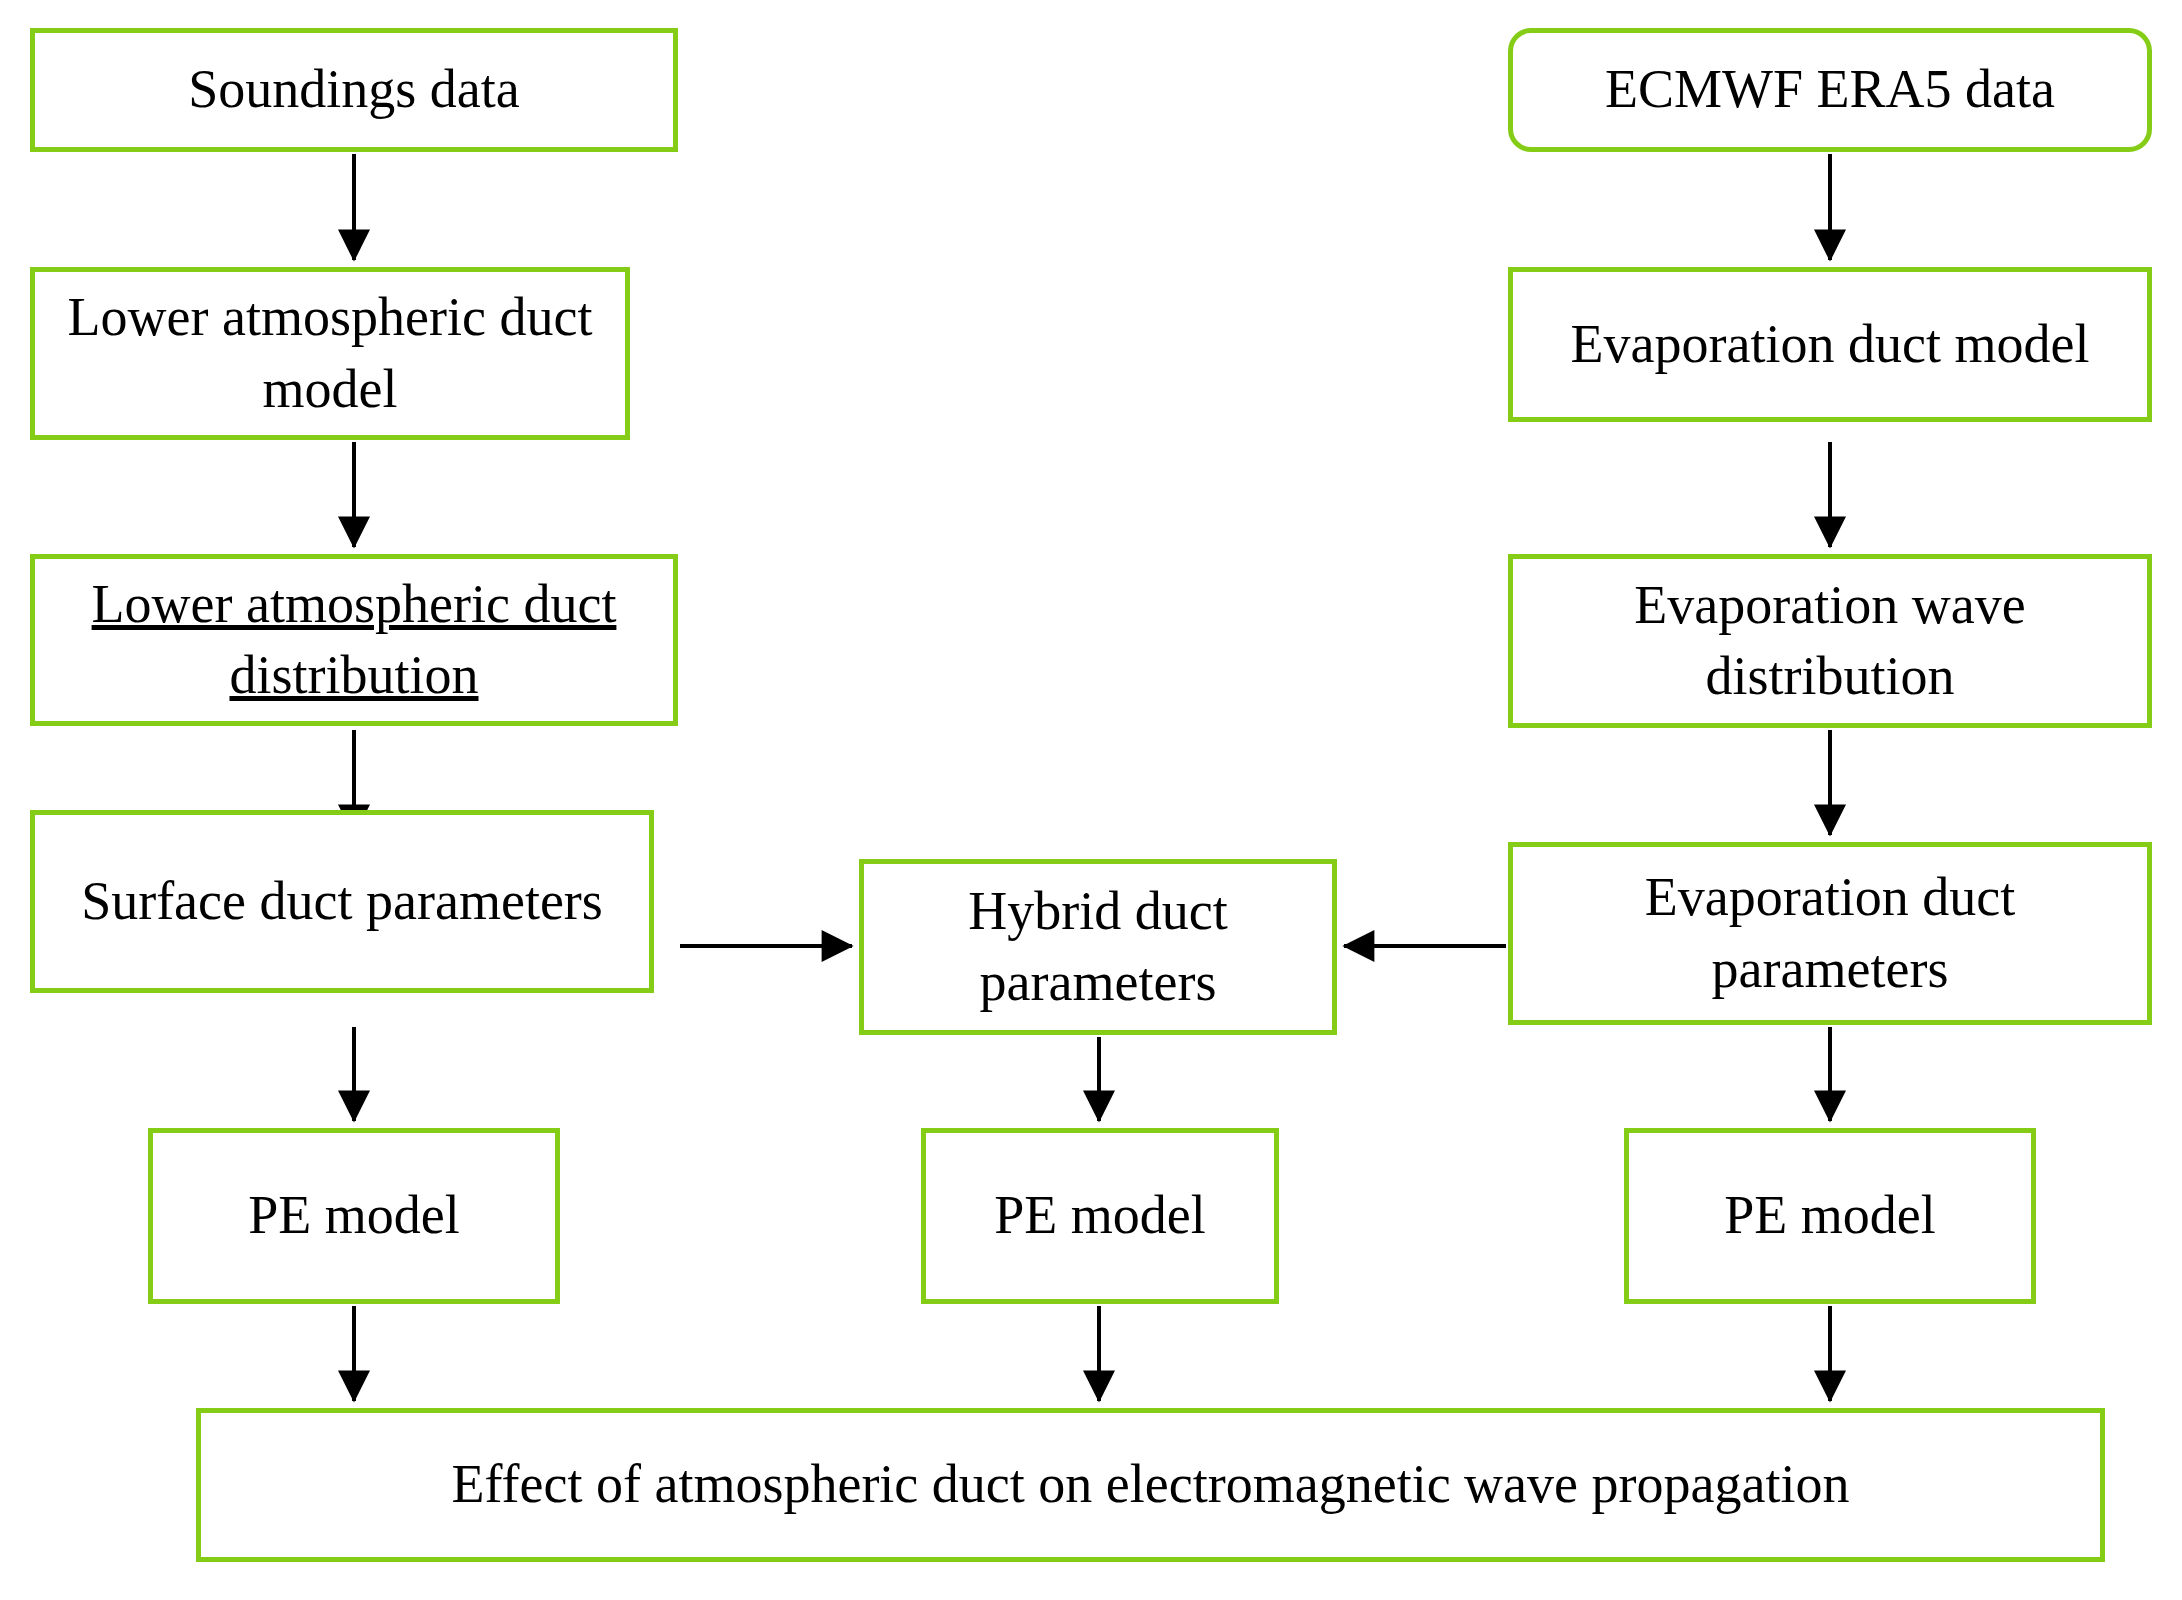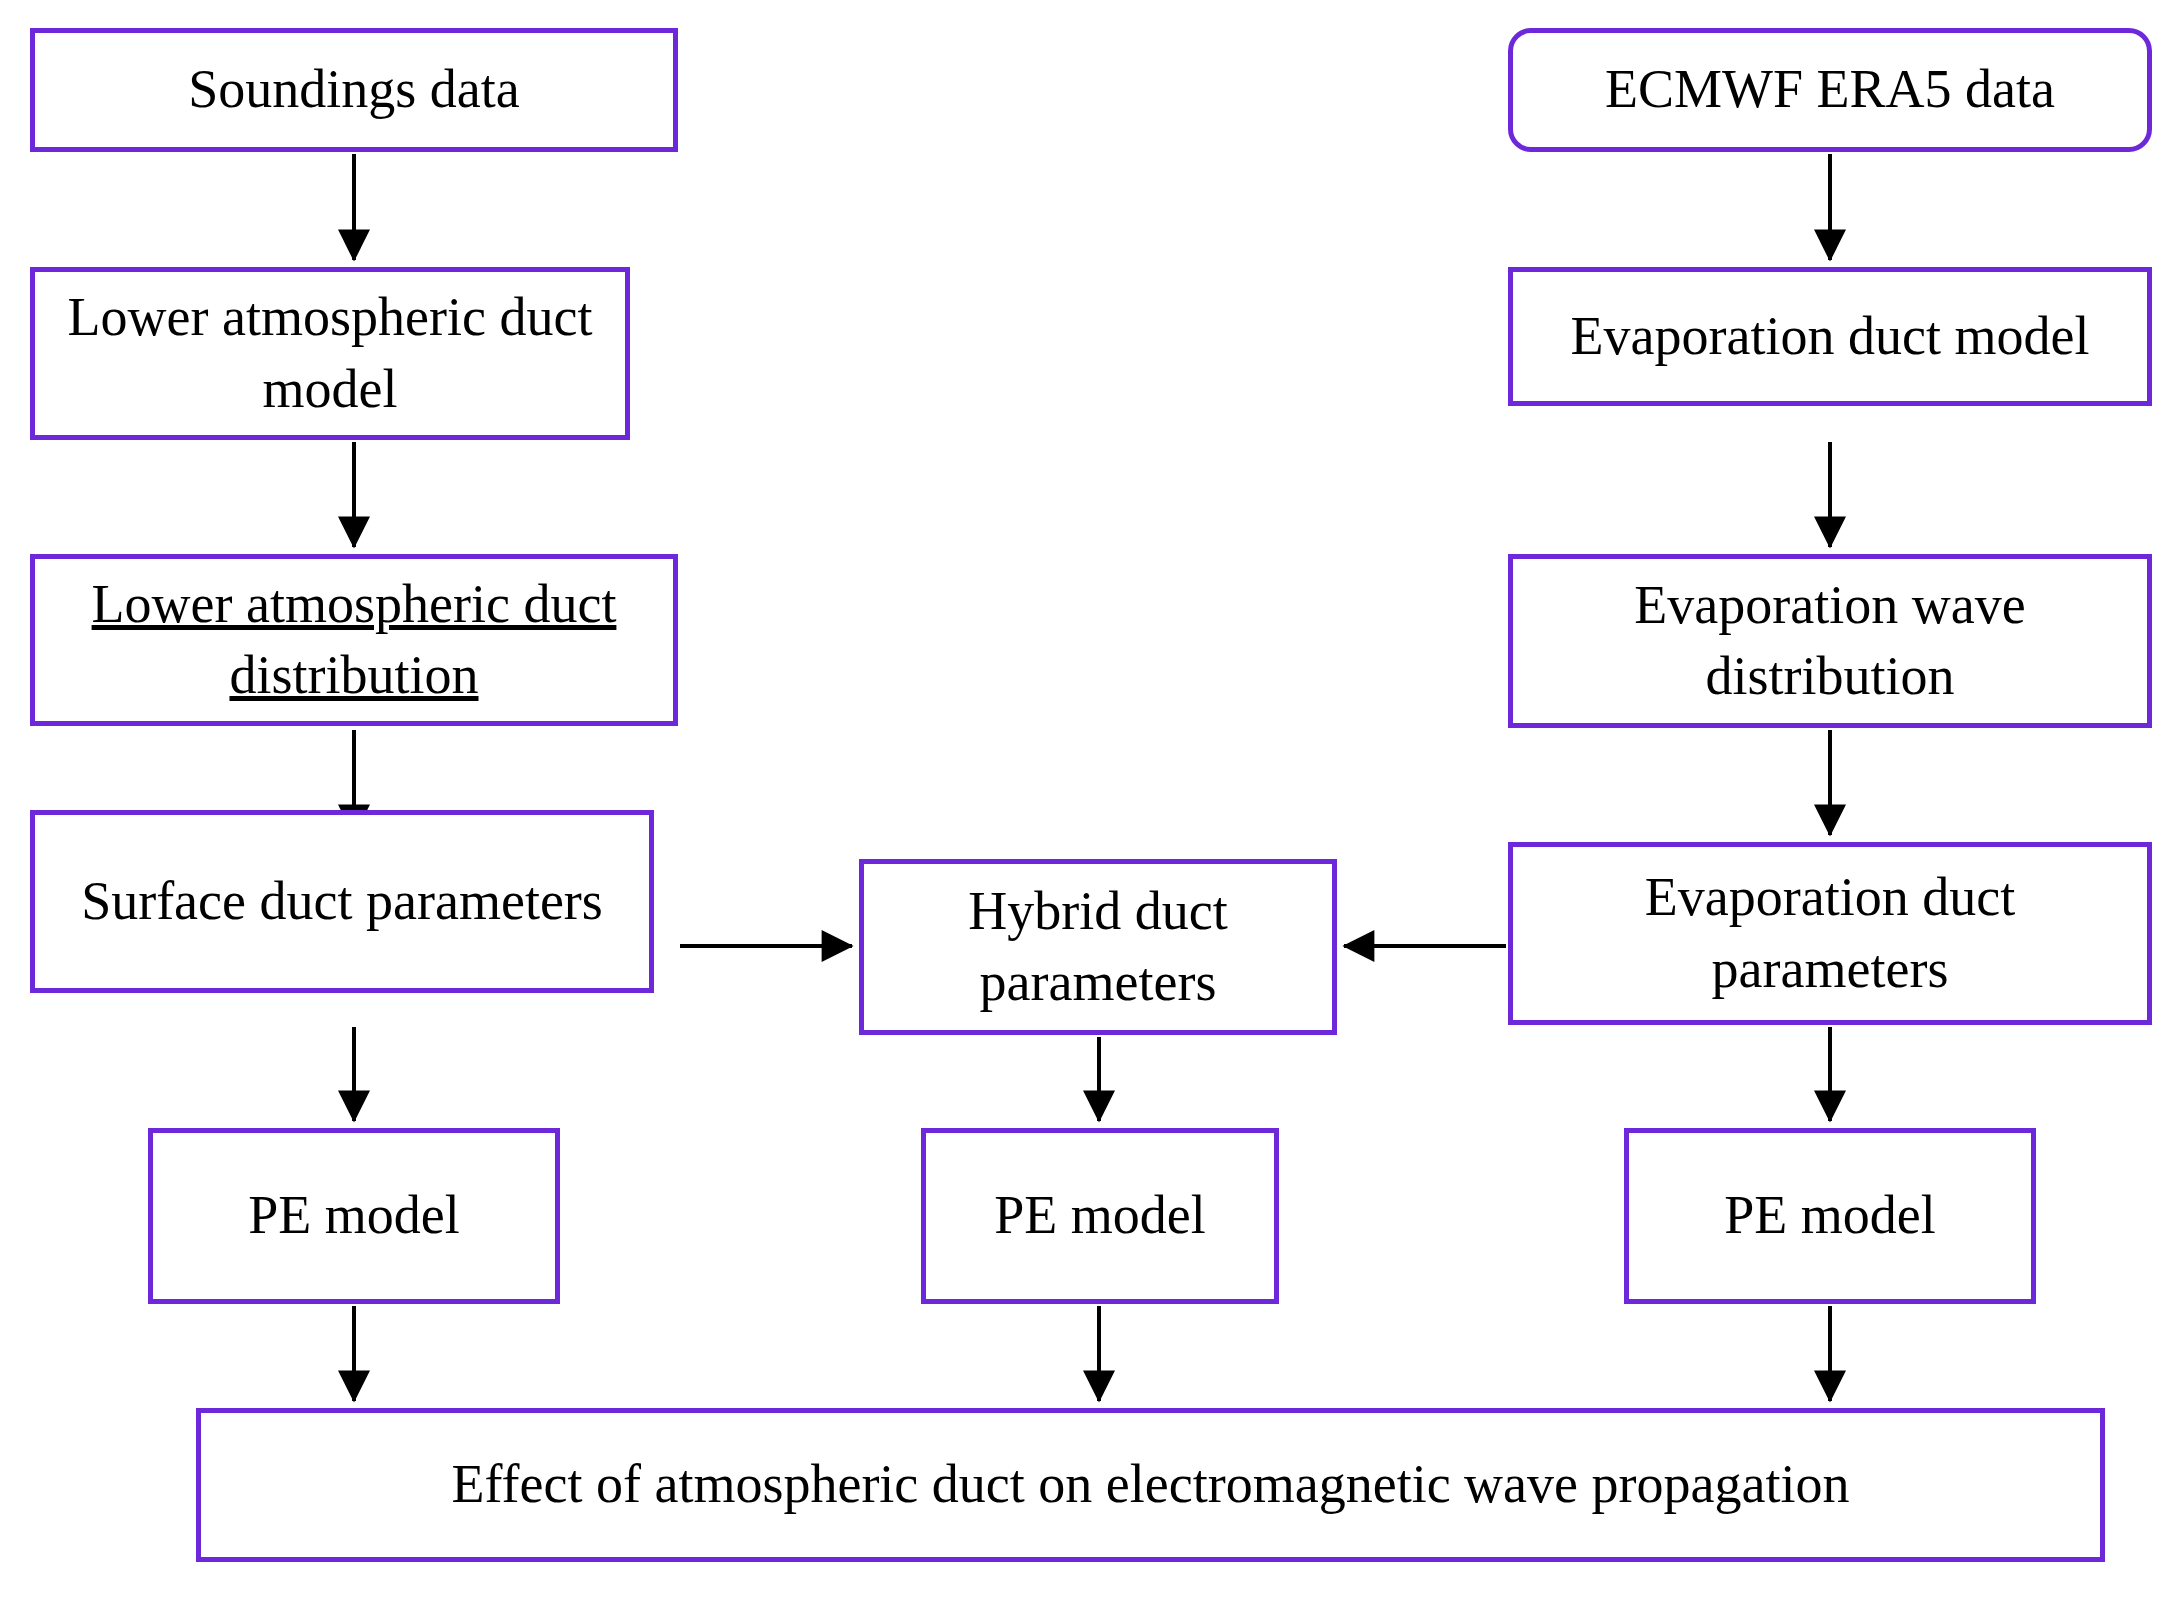--- a/index.html
+++ b/index.html
@@ -11,42 +11,42 @@
     position: relative;
     width: 2182px;
     height: 1600px;
     background: #ffffff;
     font-family: "Liberation Serif", "DejaVu Serif", serif;
     color: #000000;
   }
   .node {
     position: absolute;
     box-sizing: border-box;
-    border: 5px solid #6d28d9;
+    border: 5px solid #84cc16;
     background: #ffffff;
     display: flex;
     align-items: center;
     justify-content: center;
     text-align: center;
     font-size: 54px;
     line-height: 1.32;
     padding: 4px 10px;
   }
   
   .n-soundings      { left: 30px;   top: 28px;   width: 648px;  height: 124px; }
   .n-lower-model    { left: 30px;   top: 267px;  width: 600px;  height: 173px; }
   .n-lower-dist     { left: 30px;   top: 554px;  width: 648px;  height: 172px; text-decoration: underline; }
   .n-surface-params { left: 30px;   top: 810px;  width: 624px;  height: 183px; }
   .n-pe-left        { left: 148px;  top: 1128px; width: 412px;  height: 176px; }
   
   .n-hybrid         { left: 859px;  top: 859px;  width: 478px;  height: 176px; }
   .n-pe-middle      { left: 921px;  top: 1128px; width: 358px;  height: 176px; }
   
   .n-ecmwf          { left: 1508px; top: 28px;   width: 644px;  height: 124px; border-radius: 23px; }
-  .n-evap-model     { left: 1508px; top: 267px;  width: 644px;  height: 139px; }
+  .n-evap-model     { left: 1508px; top: 267px;  width: 644px;  height: 155px; }
   .n-evap-dist      { left: 1508px; top: 554px;  width: 644px;  height: 174px; }
   .n-evap-params    { left: 1508px; top: 842px;  width: 644px;  height: 183px; }
   .n-pe-right       { left: 1624px; top: 1128px; width: 412px;  height: 176px; }
   
   .n-effect         { left: 148px;  top: 1408px; width: 1909px; height: 154px; margin-left: 48px; }
 
   #wires {
     position: absolute;
     left: 0;
     top: 0;

